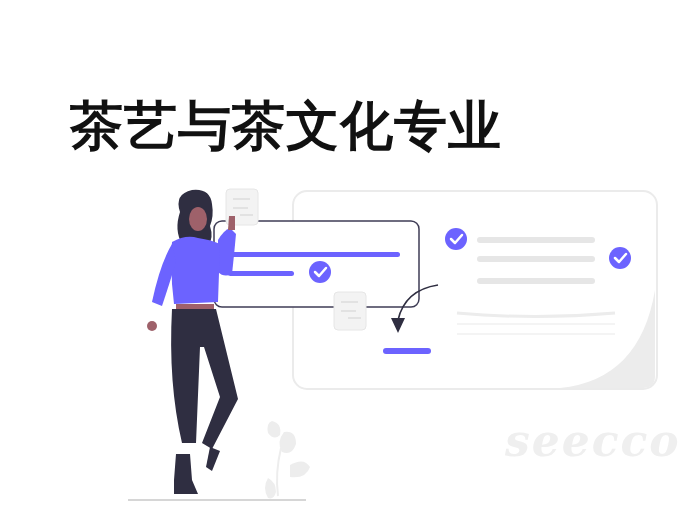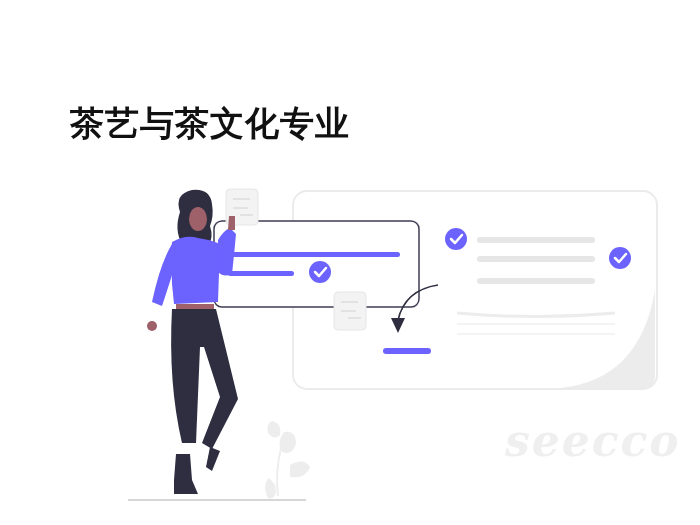--- a/index.html
+++ b/index.html
@@ -2,22 +2,22 @@
 <html><head>
   <meta charset="utf-8">
   <style>
     html, body { margin: 0; padding: 0; }
     body {
       width: 700px; height: 525px; background: #ffffff; position: relative; overflow: hidden;
       font-family: "DejaVu Sans", sans-serif;
     }
     .title {
       position: absolute; left: 70px; top: 100px;
-      font-family: Liberation Mono, monospace;
-      font-weight: bold; font-size: 34px; letter-spacing: 1px;
+      font-family: Liberation Sans, sans-serif;
+      font-weight: bold; font-size: 53px; letter-spacing: 1px;
       color: #111111; line-height: 52px; white-space: nowrap;
     }
     .illus { position: absolute; left: 0; top: 0; width: 700px; height: 525px; }
     .watermark {
       position: absolute; left: 505px; top: 415px;
       font-family: "DejaVu Serif", serif; font-style: italic; font-weight: bold;
       font-size: 44px; color: #efefef; letter-spacing: 2px;
     }
   </style>
 </head>

